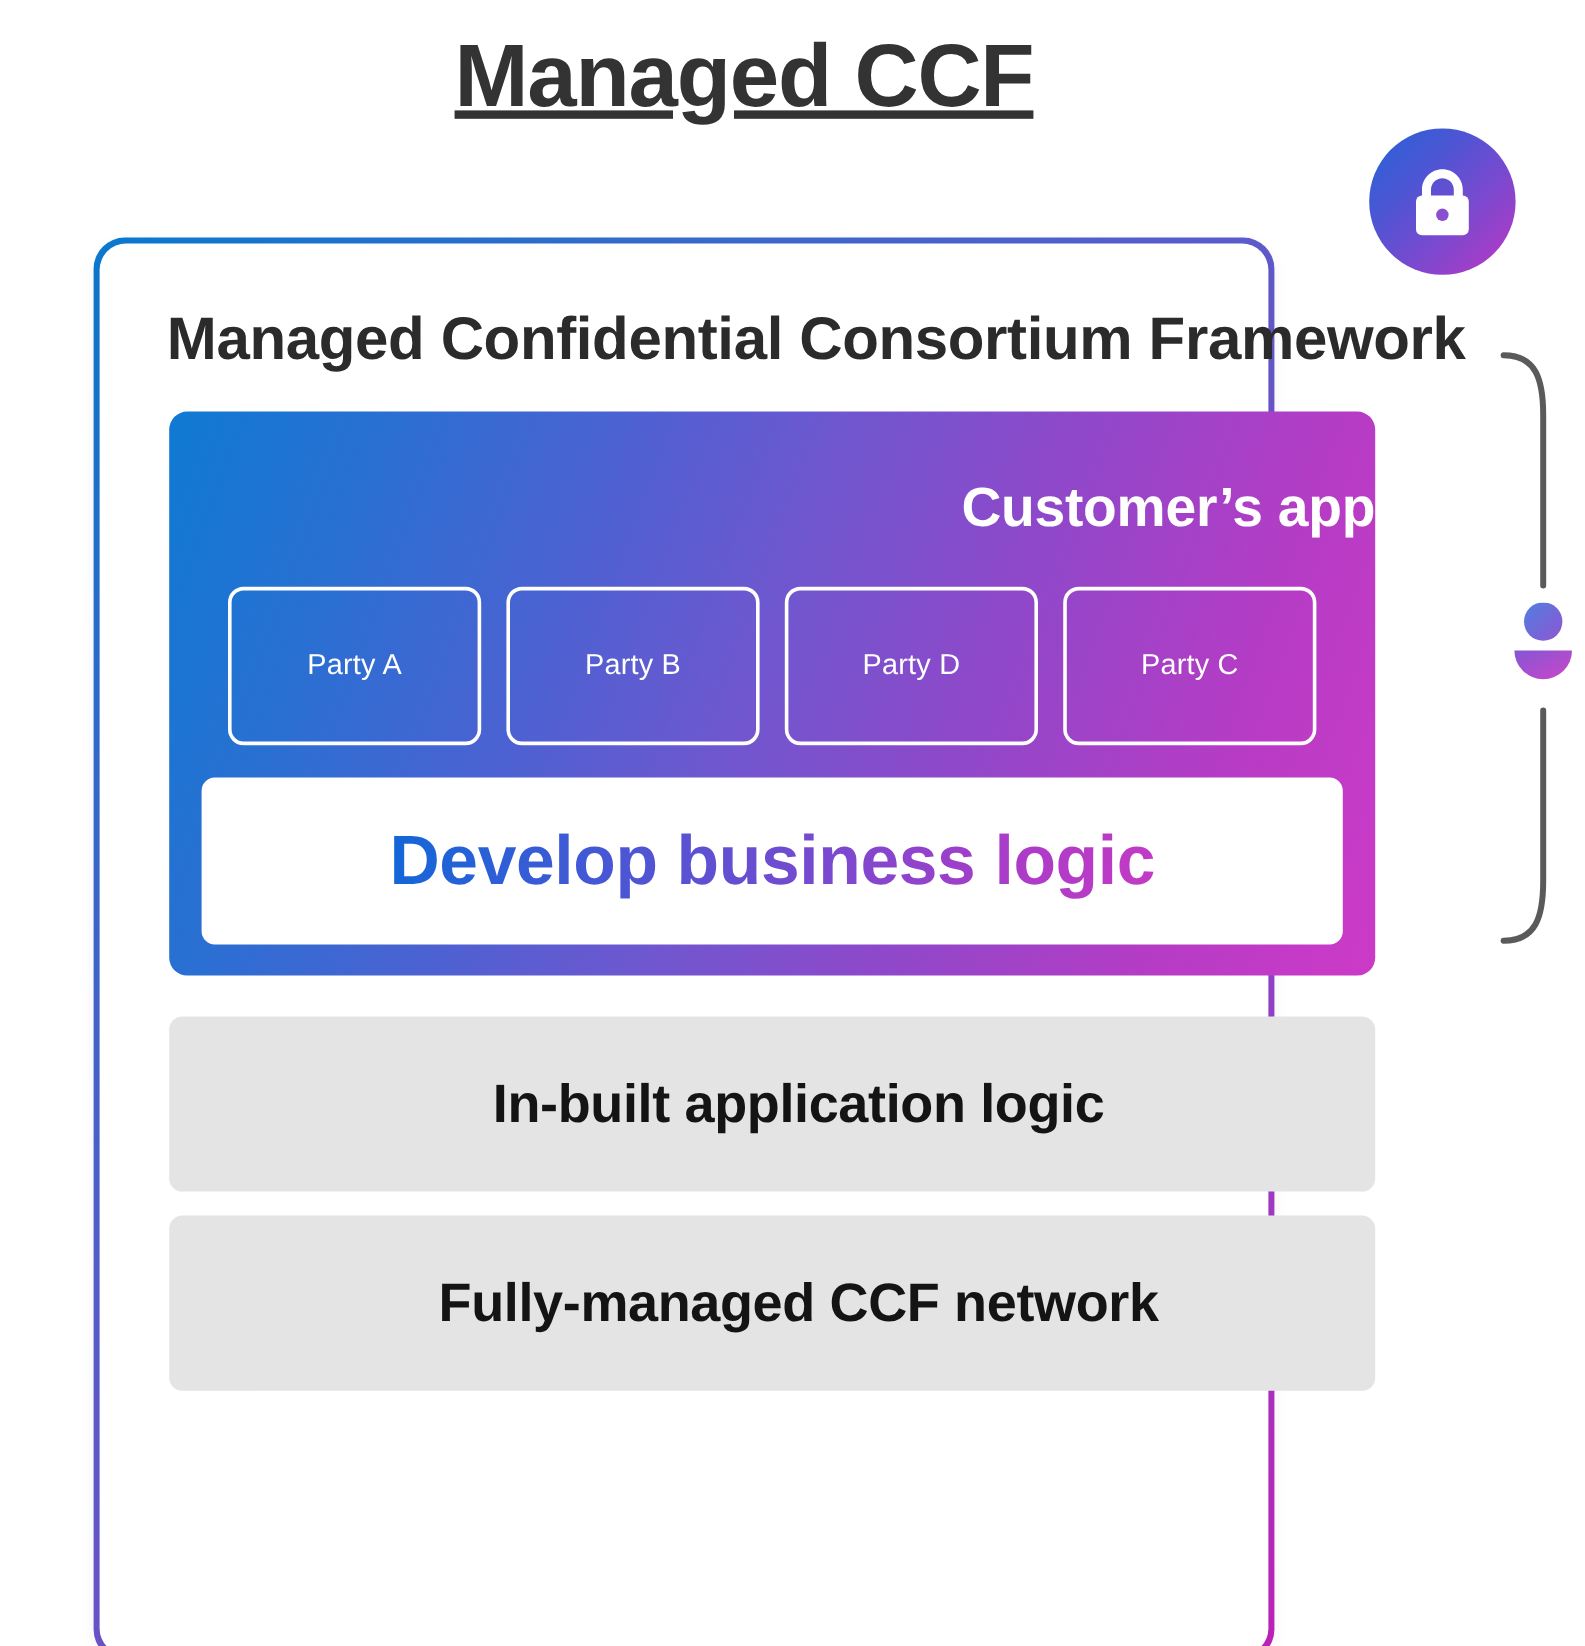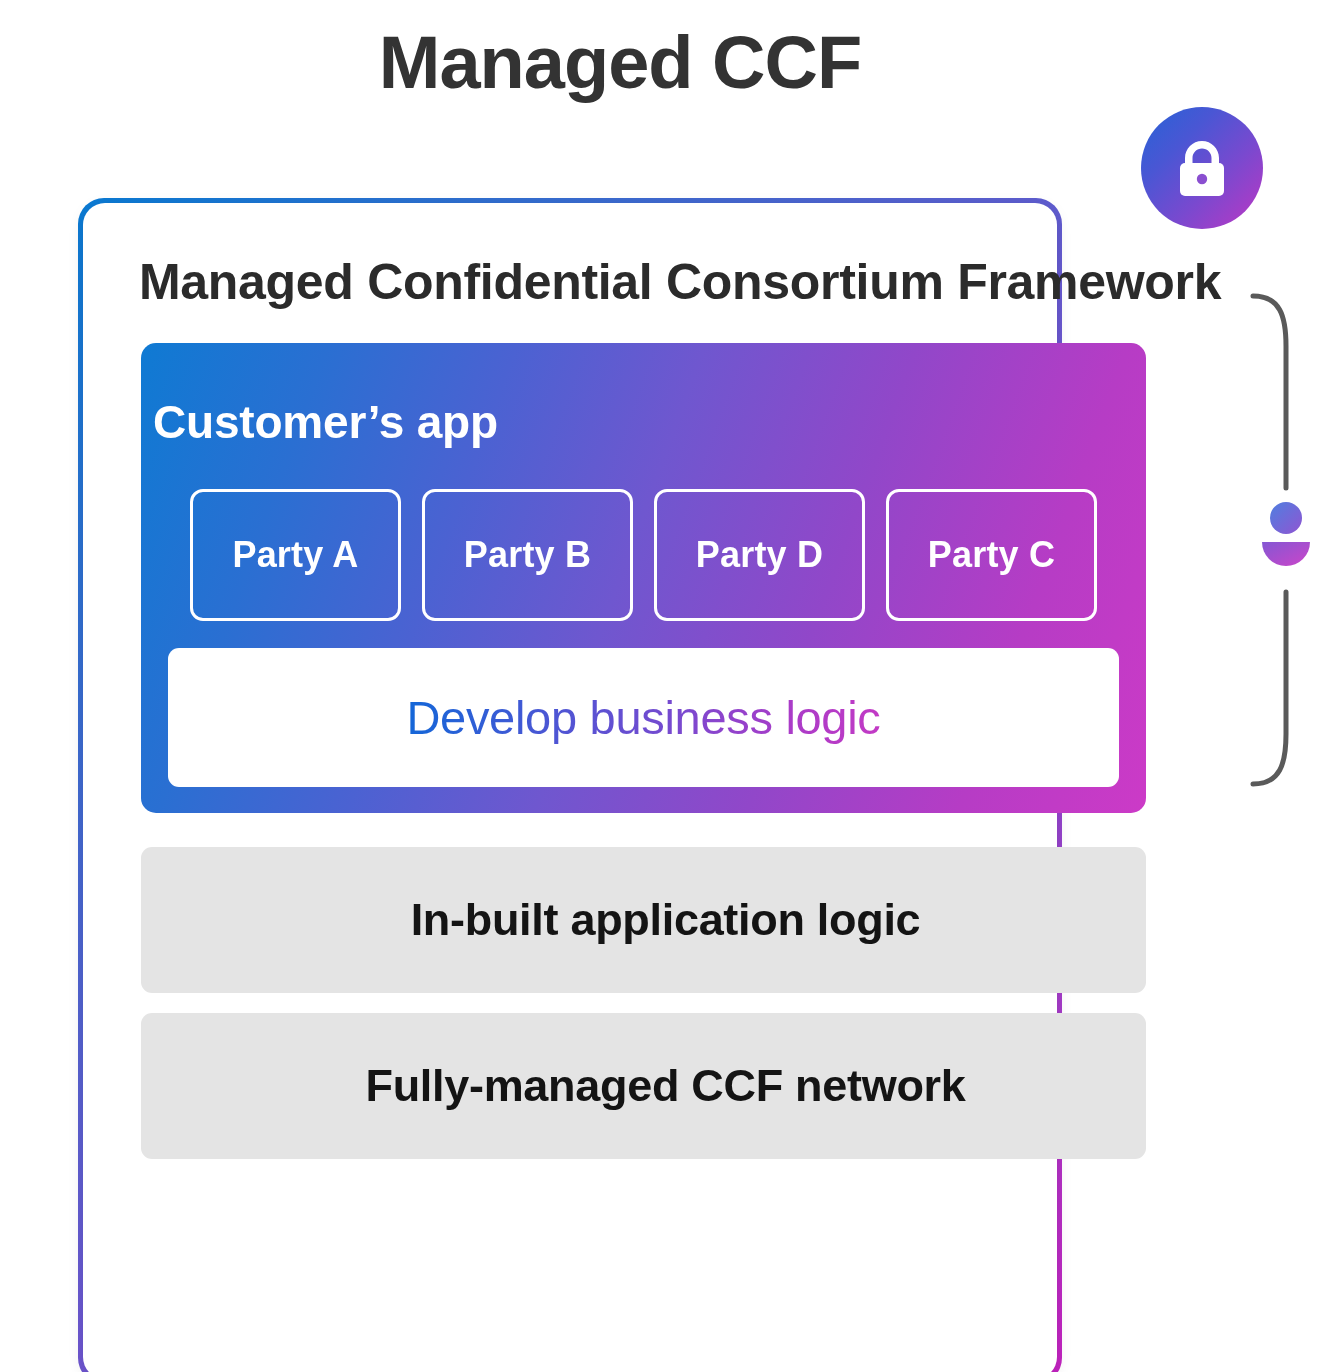--- a/index.html
+++ b/index.html
@@ -25,20 +25,21 @@
     left: 0;
     top: 18px;
     width: 1240px;
     text-align: center;
     font-size: 74px;
     font-weight: bold;
     color: #333333;
     letter-spacing: -1px;
     line-height: 90px;
     white-space: nowrap;
+    text-decoration: underline;
   }
 
   
   .outer-card {
     position: absolute;
     left: 78px;
     top: 158px;
     width: 984px;
     height: 1186px;
     border-radius: 26px;
@@ -90,24 +91,24 @@
         #4b62d2 32%,
         #6f57cf 48%,
         #9147c9 66%,
         #b63cc5 84%,
         #cc3ac7 100%);
     overflow: hidden;
   }
 
   .customer-title {
     position: absolute;
-    left: 12px;
+    left: 0;
     top: 52px;
     width: 100%;
-    text-align: left;
+    text-align: right;
     font-size: 46px;
     font-weight: bold;
     color: #ffffff;
     letter-spacing: -0.2px;
   }
 
   
   .party-row {
     position: absolute;
     left: 49px;
@@ -123,43 +124,43 @@
     height: 132px;
     border: 3px solid #ffffff;
     border-radius: 13px;
     display: flex;
     align-items: center;
     justify-content: center;
     background: transparent;
   }
 
   .party-label {
-    font-size: 36px;
-    font-weight: 700;
+    font-size: 24px;
+    font-weight: 400;
     color: #ffffff;
     letter-spacing: 0.2px;
   }
 
   
   .develop-bar {
     position: absolute;
     left: 27px;
     top: 305px;
     width: 951px;
     height: 139px;
     background: #ffffff;
     border-radius: 11px;
     display: flex;
     align-items: center;
     justify-content: center;
   }
 
   .develop-text {
-    font-size: 47px;
-    font-weight: normal;
+    font-size: 58px;
+    font-weight: bold;
     letter-spacing: -0.3px;
     background: linear-gradient(95deg, #1267d8 0%, #4a56d4 30%, #7a49cf 58%, #a93cc8 80%, #c33ac5 100%);
     -webkit-background-clip: text;
     background-clip: text;
     -webkit-text-fill-color: transparent;
     color: #7a49cf;
   }
 
   
   .gray-row {

